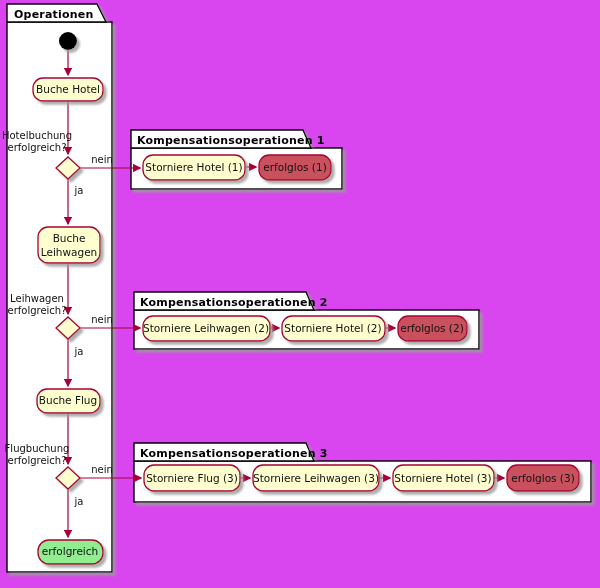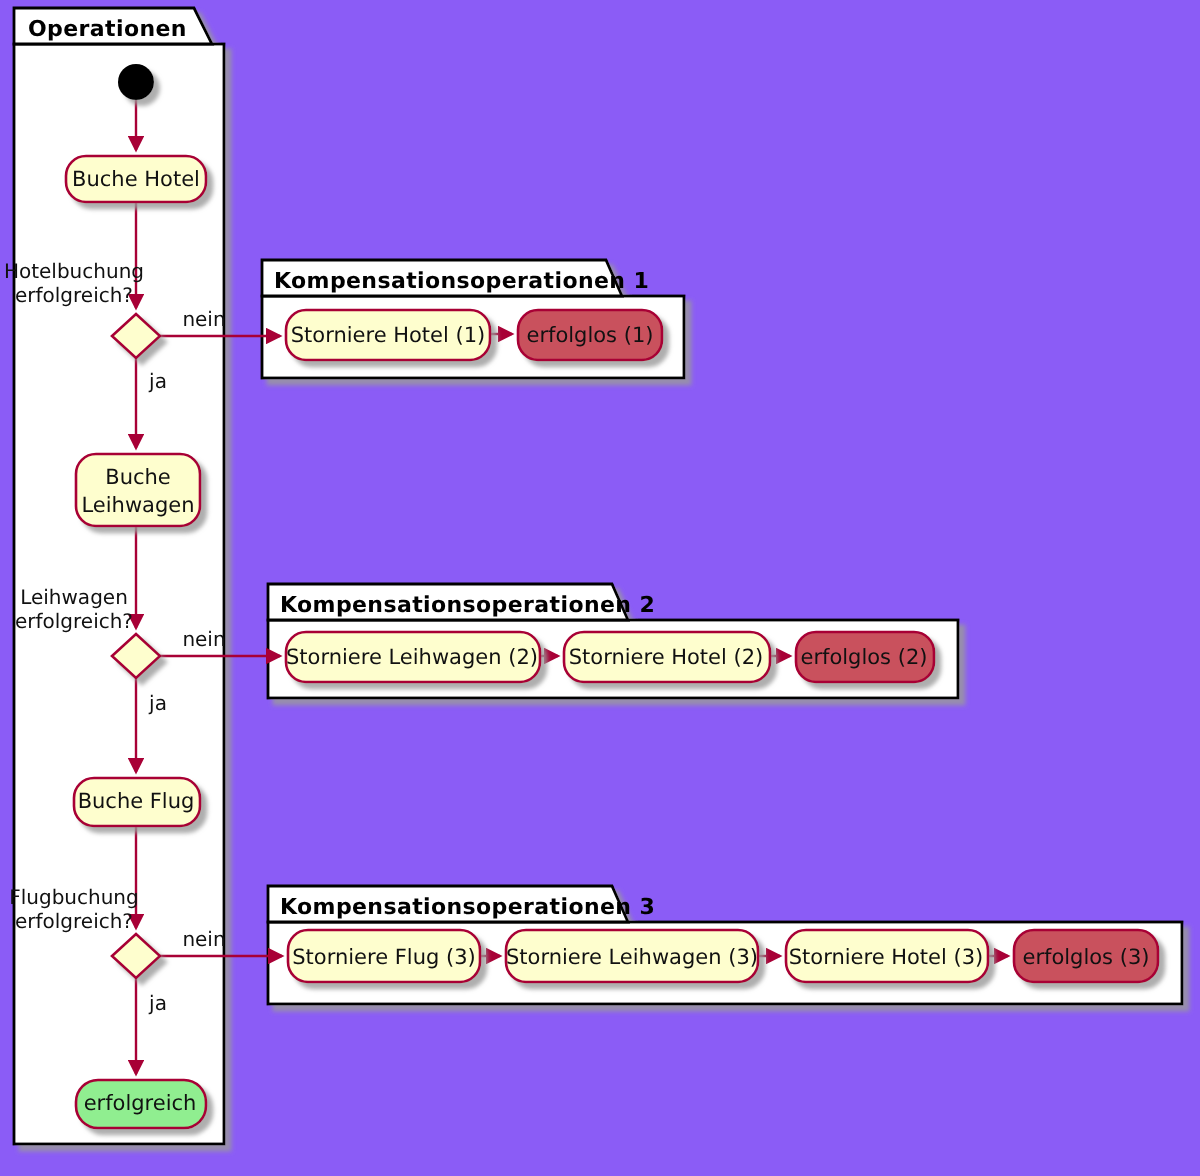--- a/index.html
+++ b/index.html
@@ -1,16 +1,16 @@
 <!DOCTYPE html>
 <html><head>
 <meta charset="utf-8">
 <style>
   html,body { margin:0; padding:0; background:#ffffff; }
-  .stage { position:relative; width:600px; height:588px; background:#8b5cf6;
+  .stage { position:relative; width:600px; height:588px; background:#d946ef;
            font-family:"DejaVu Sans", sans-serif; }
   svg { display:block; }
   .frame   { fill:#ffffff; stroke:#000000; stroke-width:1.4; }
   .tab     { fill:#ffffff; stroke:#000000; stroke-width:1.4; }
   .node    { stroke:#A80036; stroke-width:1.3; }
   .edge    { stroke:#A80036; stroke-width:1.2; fill:none; marker-end:url(#arrowhead); }
   .ftitle  { font:bold 11px "DejaVu Sans", sans-serif; fill:#000000; letter-spacing:.2px; }
   .ntext   { font:10.5px "DejaVu Sans", sans-serif; fill:#111111; text-anchor:middle; }
   .ltext   { font:10px "DejaVu Sans", sans-serif; fill:#111111; text-anchor:middle; }
   .sh      { filter:url(#ds); }

